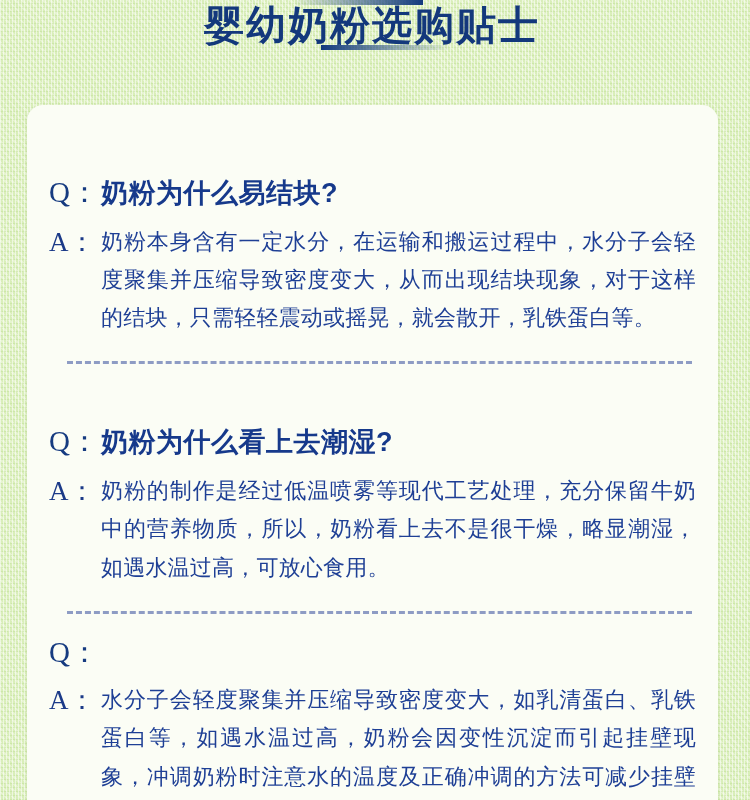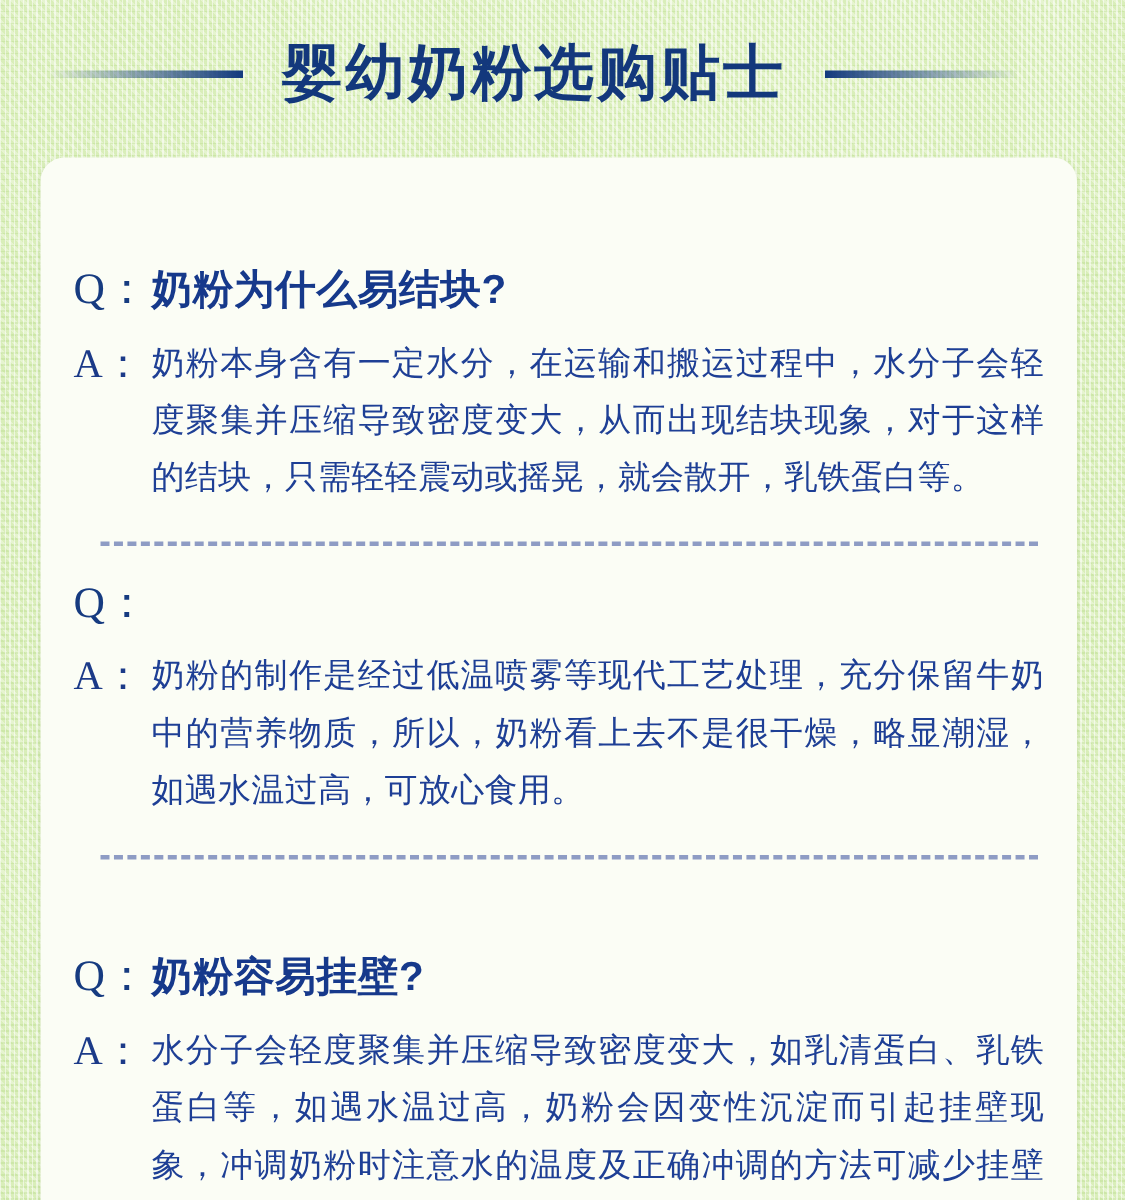--- a/index.html
+++ b/index.html
@@ -25,26 +25,27 @@
       repeating-linear-gradient(0deg,  rgba(176,214,128,0.30) 0px, rgba(176,214,128,0.30) 1px, rgba(255,255,255,0) 1px, rgba(255,255,255,0) 4px),
       repeating-linear-gradient(45deg, rgba(255,255,255,0.25) 0px, rgba(255,255,255,0.25) 2px, rgba(200,230,160,0.18) 2px, rgba(200,230,160,0.18) 5px);
     z-index: 0;
   }
 
   
   .header {
     position: absolute;
     top: 0;
     left: 0;
-    width: 678px;
+    width: 744px;
     height: 98px;
     display: flex;
     align-items: center;
-    justify-content: flex-end;
+    justify-content: flex-start;
     z-index: 2;
+    flex-direction: column;
   }
   .rule {
     width: 128px;
     height: 5px;
     flex: none;
   }
   .rule-left {
     background: linear-gradient(to right, rgba(19,58,126,0.02), #133a7e);
     margin-right: 26px;
   }
@@ -154,33 +155,33 @@
         <span class="a-mark">A：</span>
         <span class="a-text">奶粉本身含有一定水分，在运输和搬运过程中，水分子会轻度聚集并压缩导致密度变大，从而出现结块现象，对于这样的结块，只需轻轻震动或摇晃，就会散开，乳铁蛋白等。</span>
       </div>
     </div>
 
     <div class="divider"></div>
 
     <div class="qa-block">
       <div class="q-row">
         <span class="q-mark">Q：</span>
+        <span class="q-text">奶粉为什么看上去潮湿?</span>
       </div>
       <div class="a-row">
         <span class="a-mark">A：</span>
         <span class="a-text">奶粉的制作是经过低温喷雾等现代工艺处理，充分保留牛奶中的营养物质，所以，奶粉看上去不是很干燥，略显潮湿，如遇水温过高，可放心食用。</span>
       </div>
     </div>
 
     <div class="divider"></div>
 
     <div class="qa-block">
       <div class="q-row">
         <span class="q-mark">Q：</span>
-        <span class="q-text">奶粉容易挂壁?</span>
       </div>
       <div class="a-row">
         <span class="a-mark">A：</span>
         <span class="a-text">水分子会轻度聚集并压缩导致密度变大，如乳清蛋白、乳铁蛋白等，如遇水温过高，奶粉会因变性沉淀而引起挂壁现象，冲调奶粉时注意水的温度及正确冲调的方法可减少挂壁和沉淀现象。</span>
       </div>
     </div>
 
     <div class="divider"></div>
 
   </div>

